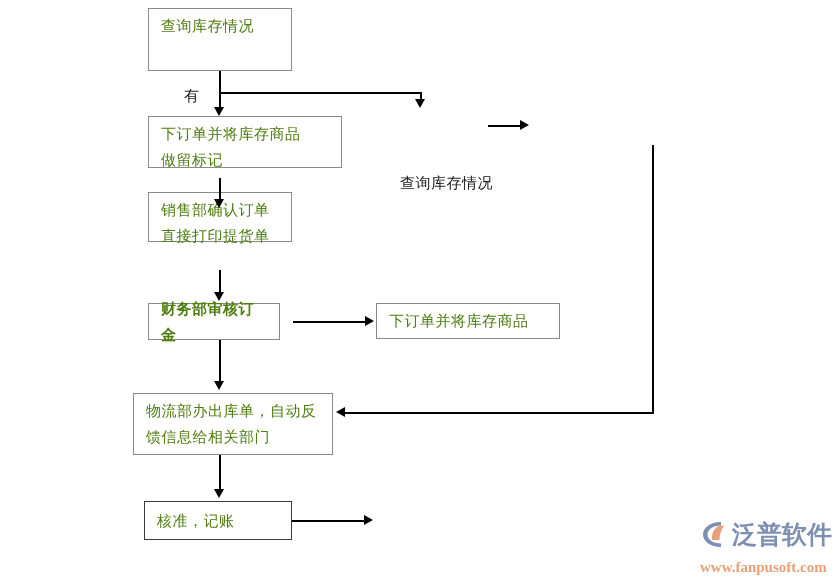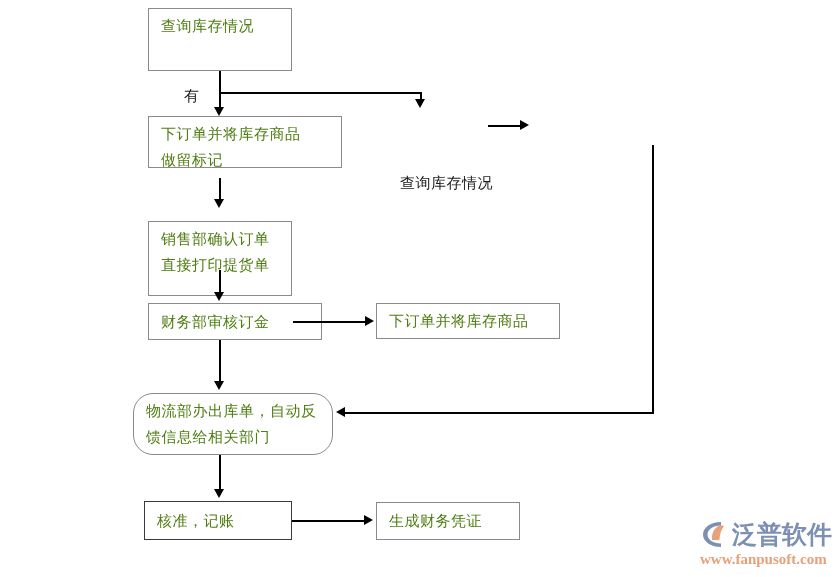--- a/index.html
+++ b/index.html
@@ -101,53 +101,52 @@
   }
   #logo .logo-word {
     font-size: 25px;
     font-weight: bold;
     color: #7d90b4;
     letter-spacing: 0px;
     line-height: 30px;
     font-family: "Liberation Sans", "DejaVu Sans", sans-serif;
   }
   #logo .logo-url {
-    margin-top: 1px;
+    margin-top: 9px;
     font-size: 15px;
     font-weight: bold;
     color: #e8a07a;
     letter-spacing: 0px;
     font-family: "Liberation Serif", "DejaVu Serif", serif;
   }
 </style>
 </head>
 <body>
 
 <div id="canvas">
 
   <div class="node vtop" style="left:148px; top:8px; width:144px; height:63px;">查询库存情况</div>
 
   <div class="node vtop" style="left:148px; top:116px; width:194px; height:52px;">下订单并将库存商品
 做留标记</div>
 
 
 
-  <div class="node vtop" style="left:148px; top:221px; width:144px; height:75px;">销售部确认订单
+  <div class="node vtop" style="left:148px; top:192px; width:144px; height:50px;">销售部确认订单
 直接打印提货单</div>
 
-  <div class="node vmid" style="left:148px; top:303px; width:174px; height:37px;">财务部审核订金</div>
+  <div class="node vmid" style="left:148px; top:303px; width:132px; height:37px;font-weight:bold;">财务部审核订金</div>
 
   <div class="node vmid" style="left:376px; top:303px; width:184px; height:36px;">下订单并将库存商品</div>
 
-  <div class="node vtop" style="left:133px; top:393px; width:200px; height:62px;border-radius:20px;">物流部办出库单，自动反
+  <div class="node vtop" style="left:133px; top:393px; width:200px; height:62px;">物流部办出库单，自动反
 馈信息给相关部门</div>
 
   <div class="node vmid strong" style="left:144px; top:501px; width:148px; height:39px;">核准，记账</div>
 
-  <div class="node vmid" style="left:376px; top:502px; width:144px; height:38px;">生成财务凭证</div>
 
   <div class="flabel" style="left:184px; top:86px;">有</div>
 
   <div class="flabel" style="left:400px; top:173px;">查询库存情况</div>
 
   <div class="ln v" style="left:219px; top:71px; height:22px;"></div>
 
   <div class="ln h" style="left:219px; top:92px; width:203px;"></div>
 
   <div class="ln v" style="left:420px; top:92px; height:10px;"></div>

